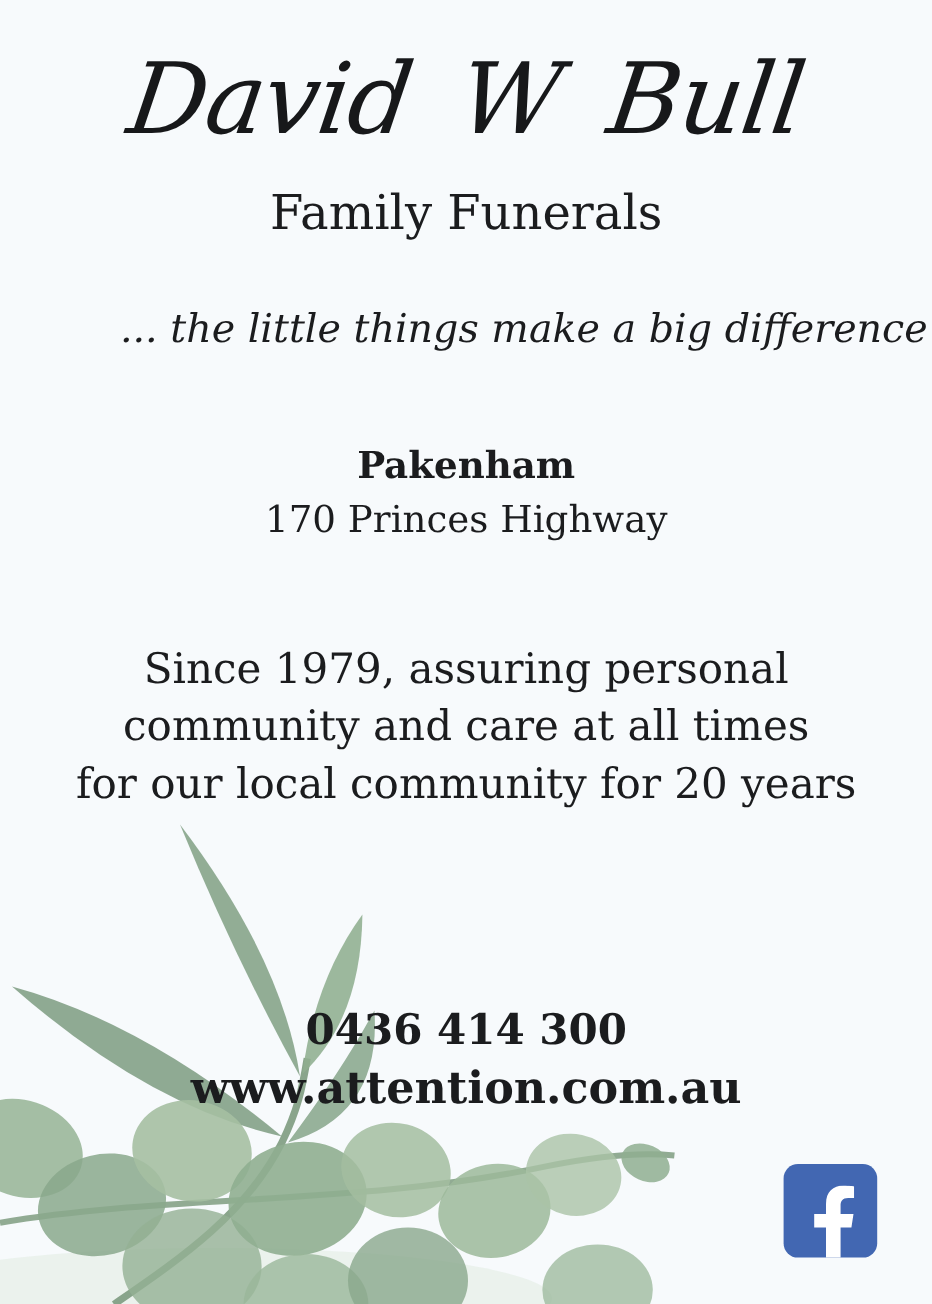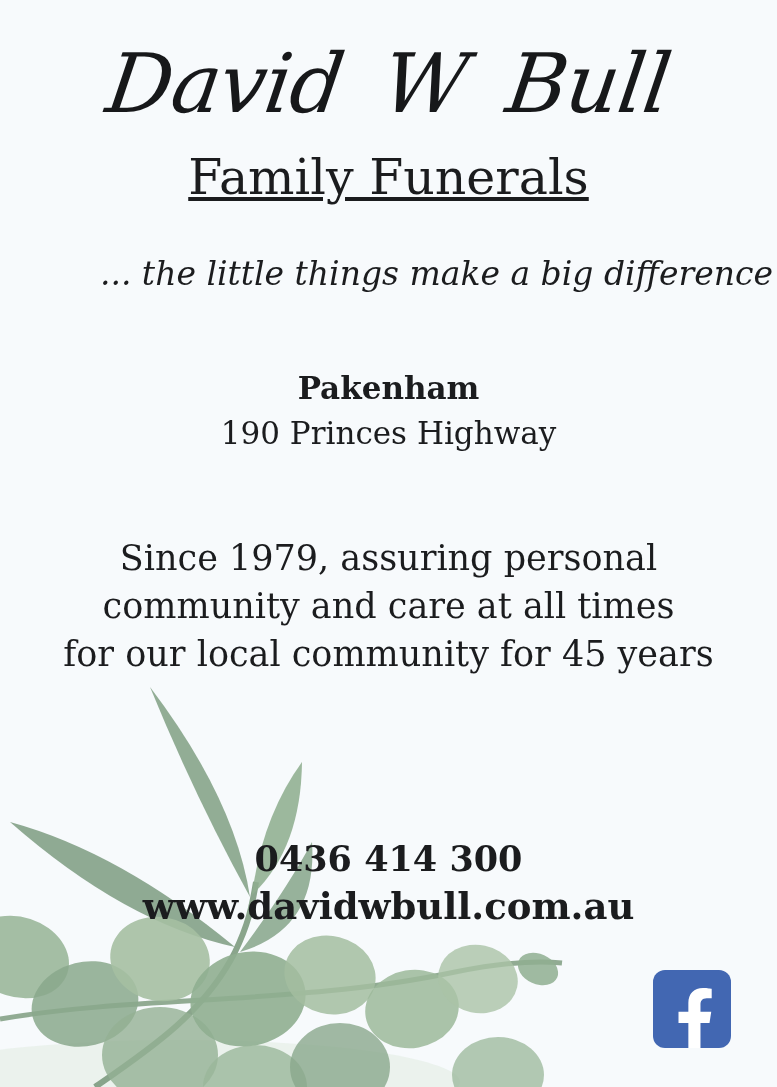--- a/index.html
+++ b/index.html
@@ -18,24 +18,23 @@
     font-style:italic;
     font-size:82px;
     line-height:128px;
     letter-spacing:-1px;
     word-spacing:16px;
     transform:skewX(-8deg);
     color:#17181a;
   }
   .subtitle {
     top:150px;
-    font-size:49px;
+    font-size:40px;
     line-height:56px;
     color:#1b1c1e;
-    text-decoration:underline;
   }
   .tagline {
     top:252px;
     font-style:italic;
     font-size:33px;
     line-height:44px;
     padding-left:48px;
   }
   .location {
     top:366px;
@@ -110,31 +109,31 @@
     <ellipse cx="538" cy="312" rx="21" ry="15" transform="rotate(24 538 312)" fill="#8fae90" opacity="0.85"></ellipse>
   </svg>
 
   <div class="center-text script-title">David W Bull</div>
   <div class="center-text subtitle">Family Funerals</div>
 
   <div class="center-text tagline">... the little things make a big difference</div>
 
   <div class="center-text location">
     <div class="loc-name">Pakenham</div>
-    <div class="loc-address">190 Princes Highway</div>
+    <div class="loc-address">170 Princes Highway</div>
   </div>
 
   <div class="center-text blurb">
     <div>Since 1979, assuring personal</div>
     <div>community and care at all times</div>
-    <div>for our local community for 45 years</div>
+    <div>for our local community for 20 years</div>
   </div>
 
   <div class="center-text mobile">0436 414 300</div>
-  <div class="center-text website">www.davidwbull.com.au</div>
+  <div class="center-text website">www.attention.com.au</div>
 
   <div class="fb" style="background: rgb(66, 103, 178);">
     <svg class="f-glyph" viewBox="0 0 320 512" xmlns="http://www.w3.org/2000/svg">
       <path fill="#ffffff" d="M279.14 288l14.22-92.66h-88.91v-60.13c0-25.35 12.42-50.06 52.24-50.06h40.42V6.26S260.43 0 225.36 0c-73.22 0-121.08 44.38-121.08 124.72v70.62H22.89V288h81.39v224h100.17V288z"></path>
     </svg>
   </div>
 
 </div>
 
 </body></html>

